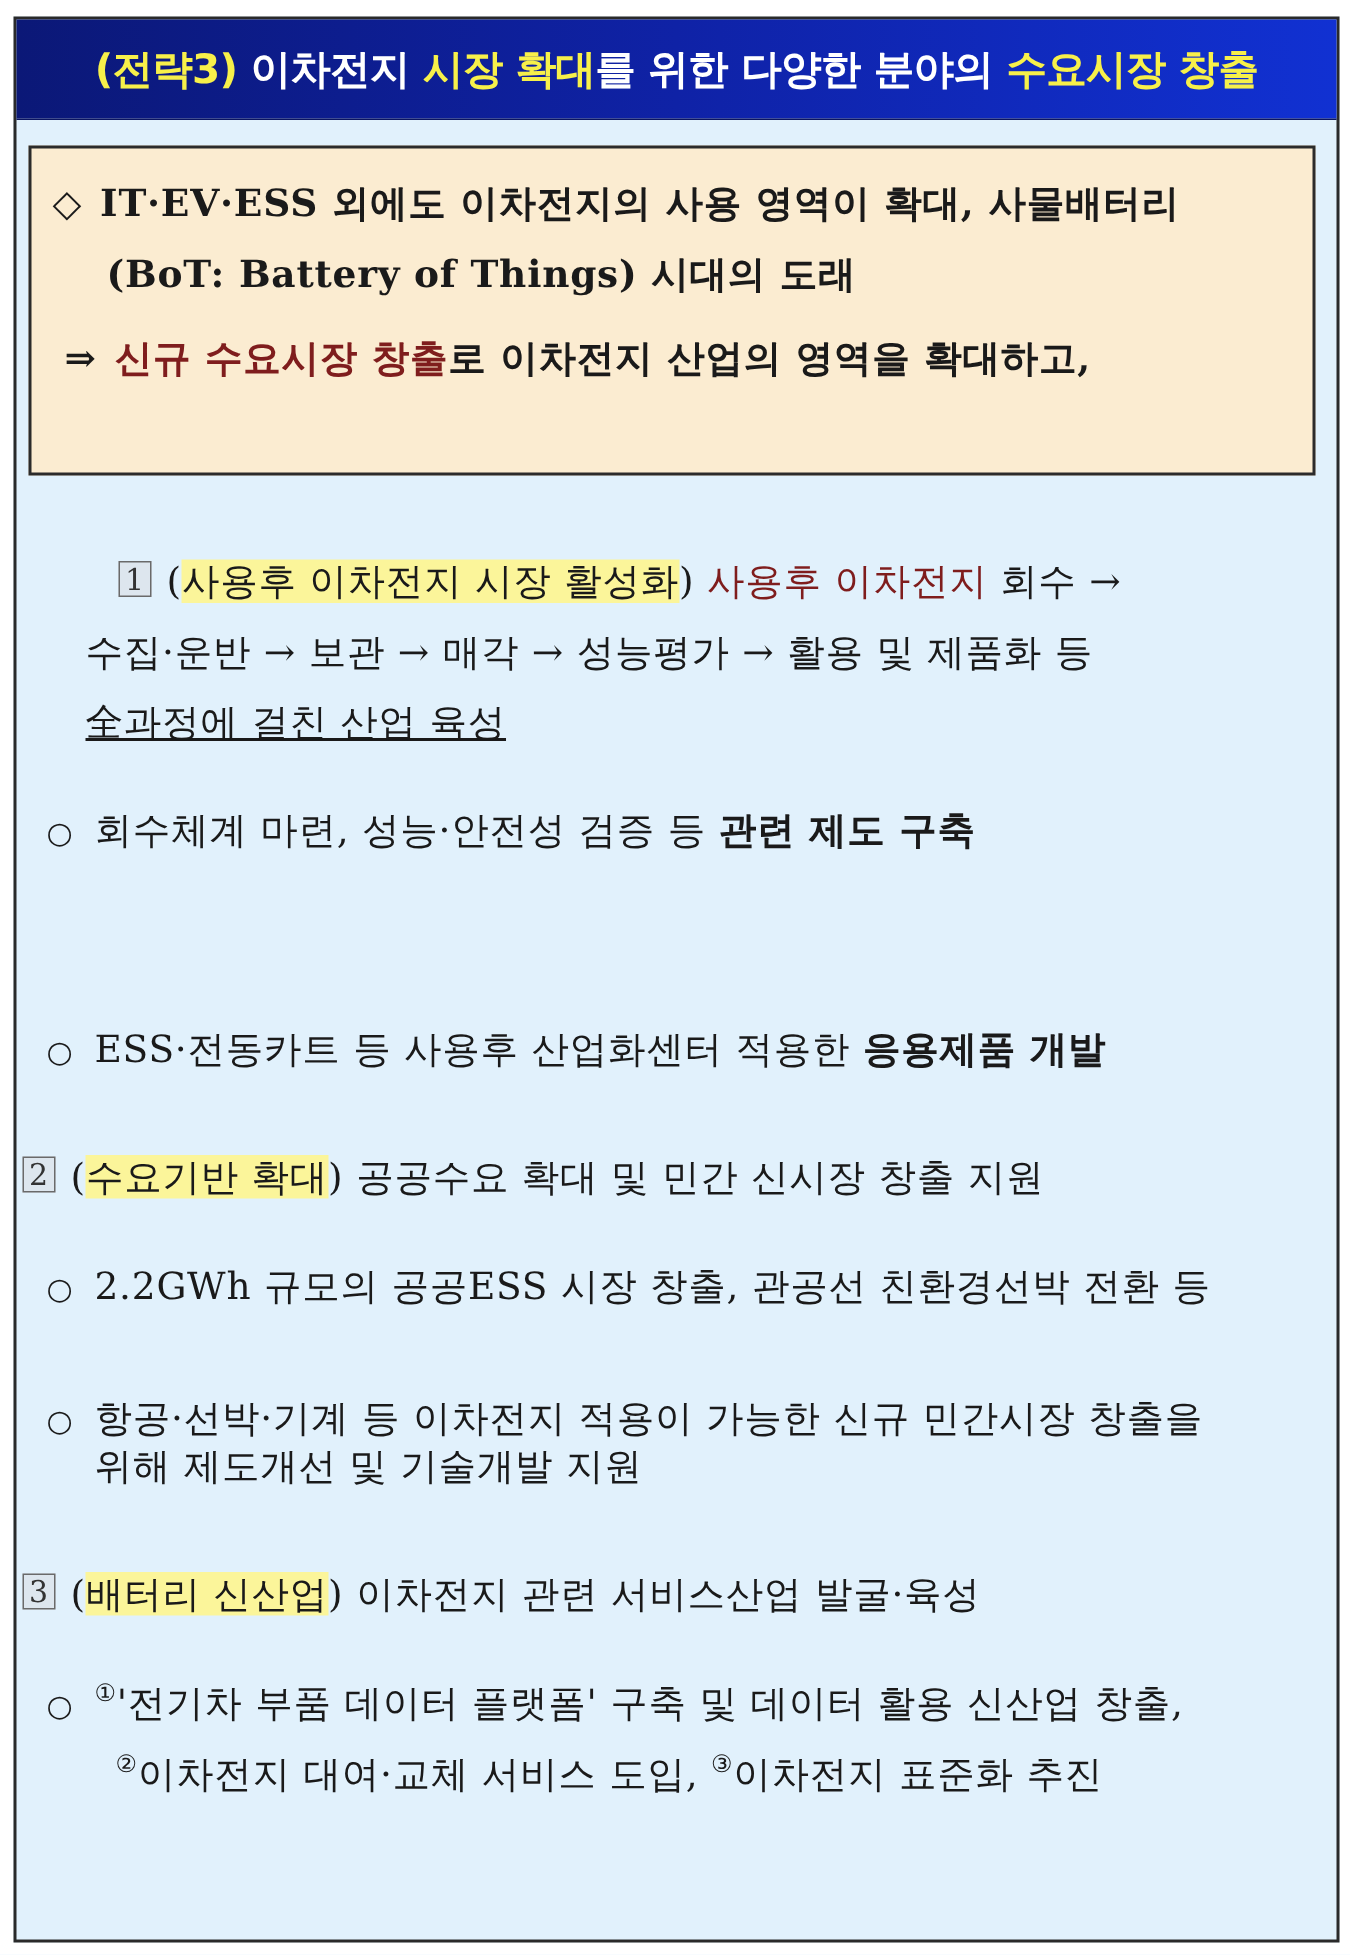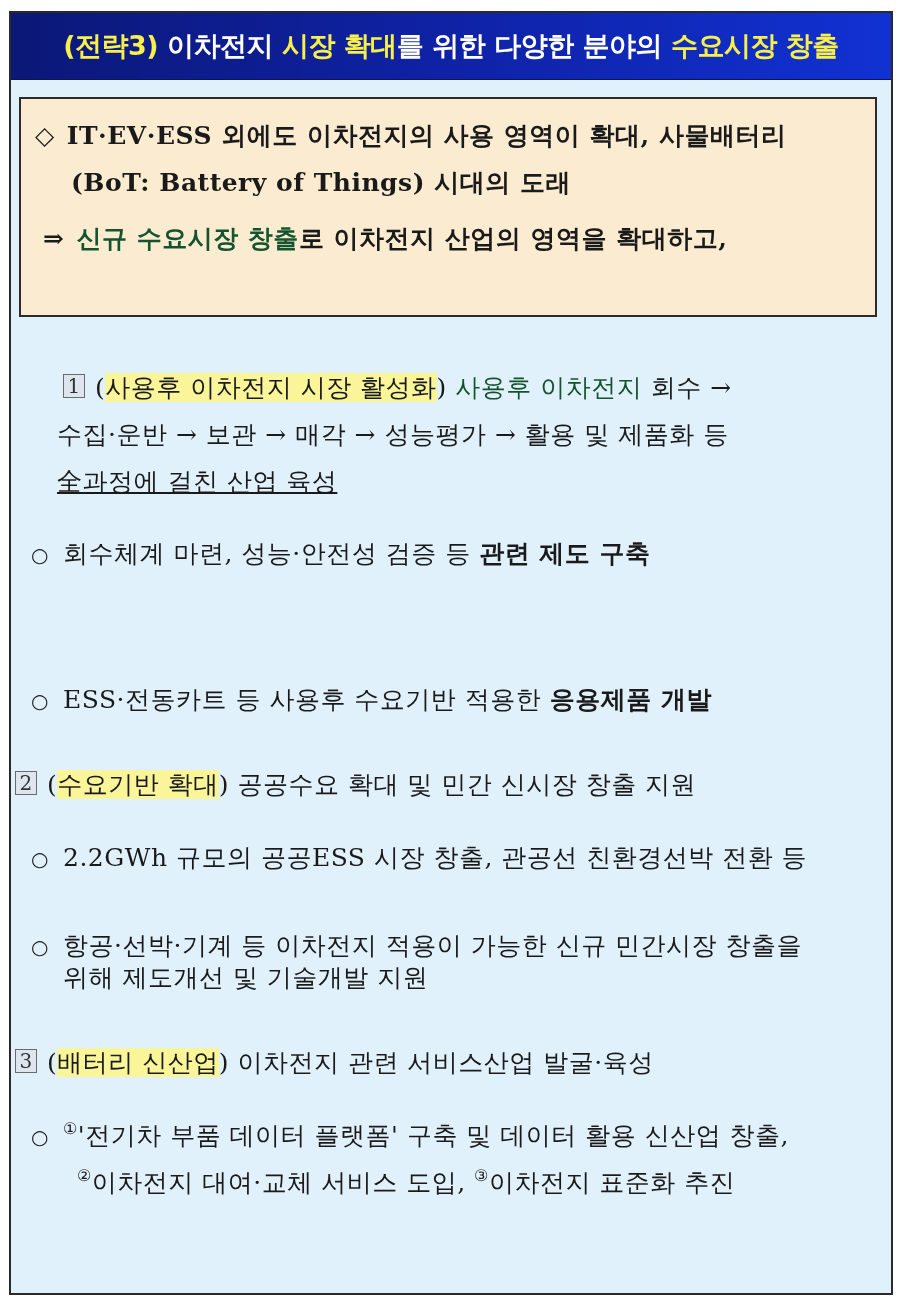--- a/index.html
+++ b/index.html
@@ -60,21 +60,21 @@
     }
     .sum-line {
       position: absolute;
       left: 0;
       right: 0;
       font-size: 25px;
       white-space: nowrap;
       letter-spacing: 0.5px;
       font-weight: bold;
     }
-    .blue { color: #14532d; }
+    .blue { color: #7f1d1d; }
 
     .section {
       position: absolute;
       left: 0;
       right: 0;
       font-size: 25px;
       white-space: nowrap;
       letter-spacing: 0.5px;
     }
     .num-box {
@@ -120,36 +120,36 @@
       <span style="margin-right:12px;">◇</span><span>IT·EV·ESS 외에도 이차전지의 사용 영역이 확대, 사물배터리</span>
     </div>
     <div class="sum-line" style="top:67px; left:50px;">
       <span>(BoT: Battery of Things) 시대의 도래</span>
     </div>
     <div class="sum-line" style="top:123px; left:22px;">
       <span style="margin-right:12px;">⇒</span><span class="blue">신규 수요시장 창출</span><span>로 이차전지 산업의 영역을 확대하고,</span>
     </div>
   </div>
 
-  <div class="section" style="top:358px; left:4px;padding-left:48px;">
+  <div class="section" style="top:358px; left:20px;padding-left:48px;">
     <span class="num-box">1</span><span>(</span><span class="hl">사용후 이차전지 시장 활성화</span><span>)</span>
     <span class="blue">사용후 이차전지</span><span> 회수 →</span>
   </div>
   <div class="section" style="top:405px; left:46px;">
     <span>수집·운반 → 보관 → 매각 → 성능평가 → 활용 및 제품화 등</span>
   </div>
   <div class="section" style="top:452px; left:46px;text-decoration:underline;">
     <span>全과정에 걸친 산업 육성</span>
   </div>
 
   <div class="section" style="top:524px; left:20px;">
     <span class="bullet">○</span><span>회수체계 마련, 성능·안전성 검증 등 </span><span class="bold">관련 제도 구축</span>
   </div>
   <div class="section" style="top:670px; left:20px;">
-    <span class="bullet">○</span><span>ESS·전동카트 등 사용후 수요기반 적용한 </span><span class="bold">응용제품 개발</span>
+    <span class="bullet">○</span><span>ESS·전동카트 등 사용후 산업화센터 적용한 </span><span class="bold">응용제품 개발</span>
   </div>
 
   <div class="section" style="top:755px; left:4px;">
     <span class="num-box">2</span><span>(</span><span class="hl">수요기반 확대</span><span>)</span><span> 공공수요 확대 및 민간 신시장 창출 지원</span>
   </div>
   <div class="section" style="top:828px; left:20px;">
     <span class="bullet">○</span><span>2.2GWh 규모의 공공ESS 시장 창출, 관공선 친환경선박 전환 등</span>
   </div>
   <div class="section" style="top:884px; left:20px;margin-top:32px;">
     <span class="bullet">○</span><span>항공·선박·기계 등 이차전지 적용이 가능한 신규 민간시장 창출을</span>

